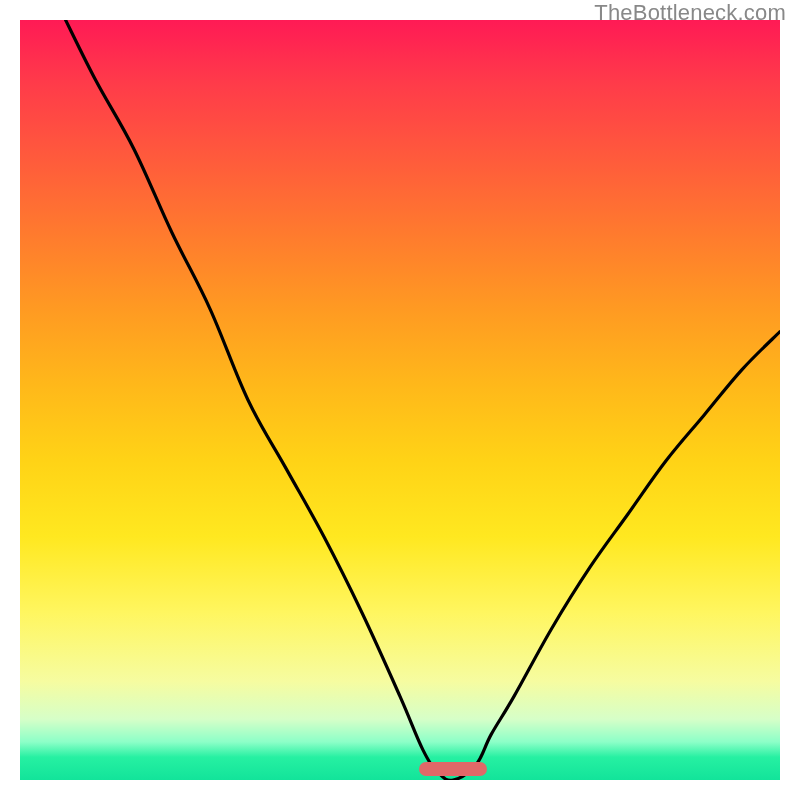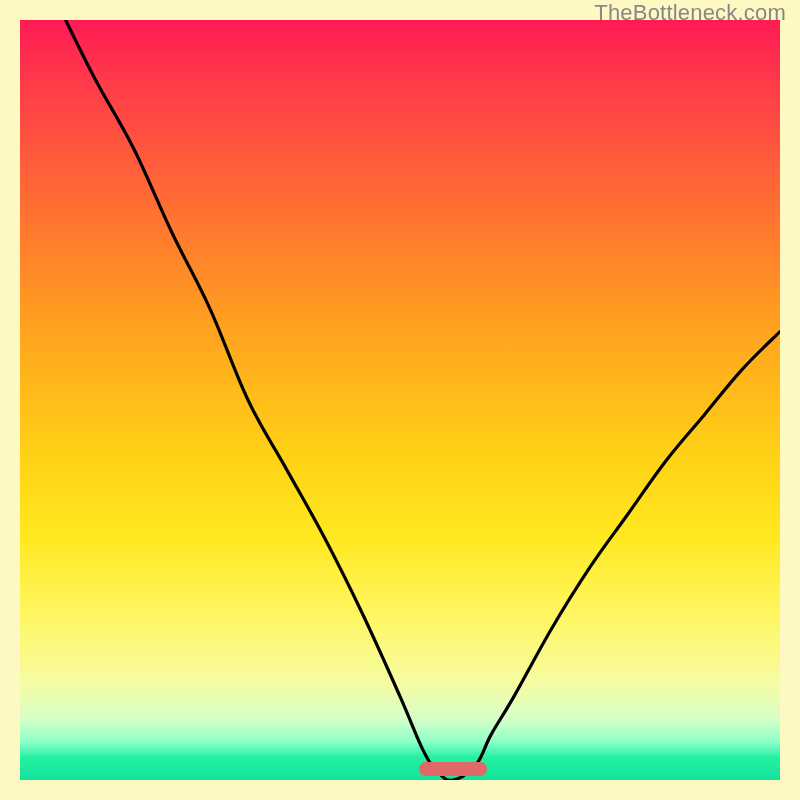--- a/index.html
+++ b/index.html
@@ -10,21 +10,21 @@
     background: #000;
     overflow: hidden;
     font-family: Arial, Helvetica, sans-serif;
   }
   .frame {
     position: absolute;
     left: 0;
     top: 0;
     width: 800px;
     height: 800px;
-    background: #fef9c3;
+    background: #ffffff;
   }
   .plot {
     position: absolute;
     left: 20px;
     top: 20px;
     width: 760px;
     height: 760px;
     background: linear-gradient(to bottom,
       #ff1a55 0%,
       #ff3a4a 8%,

